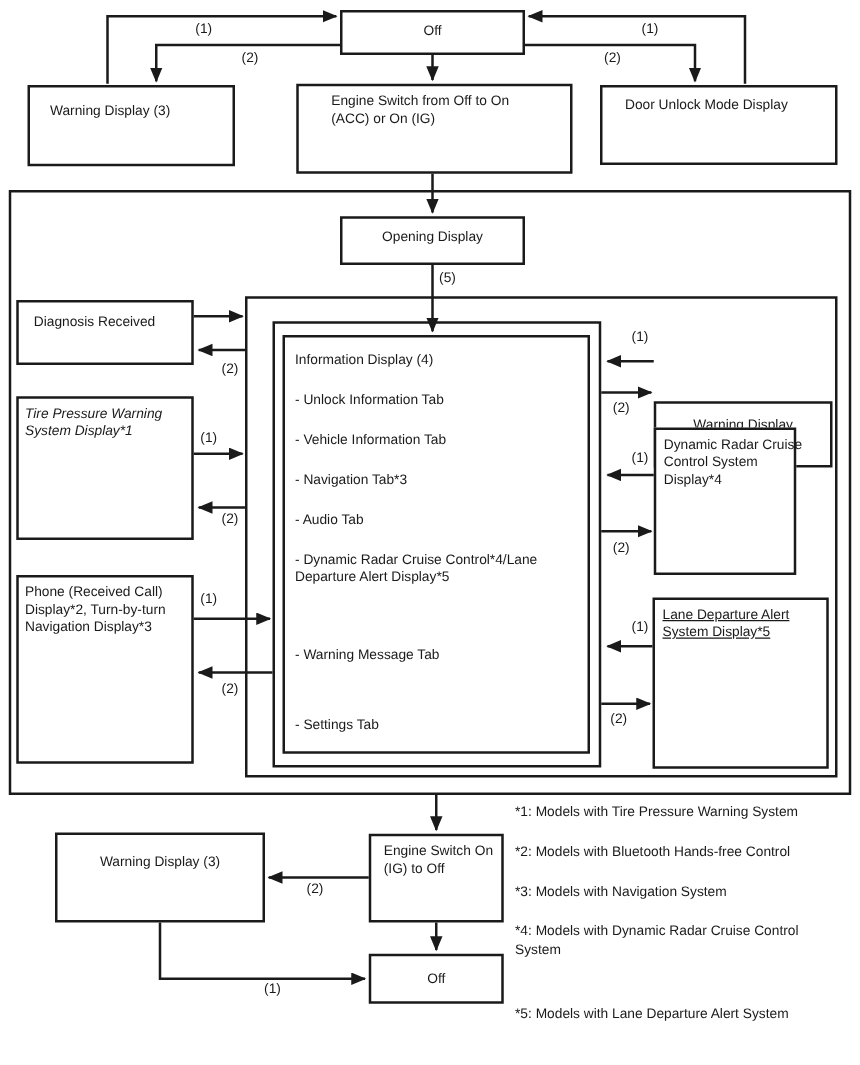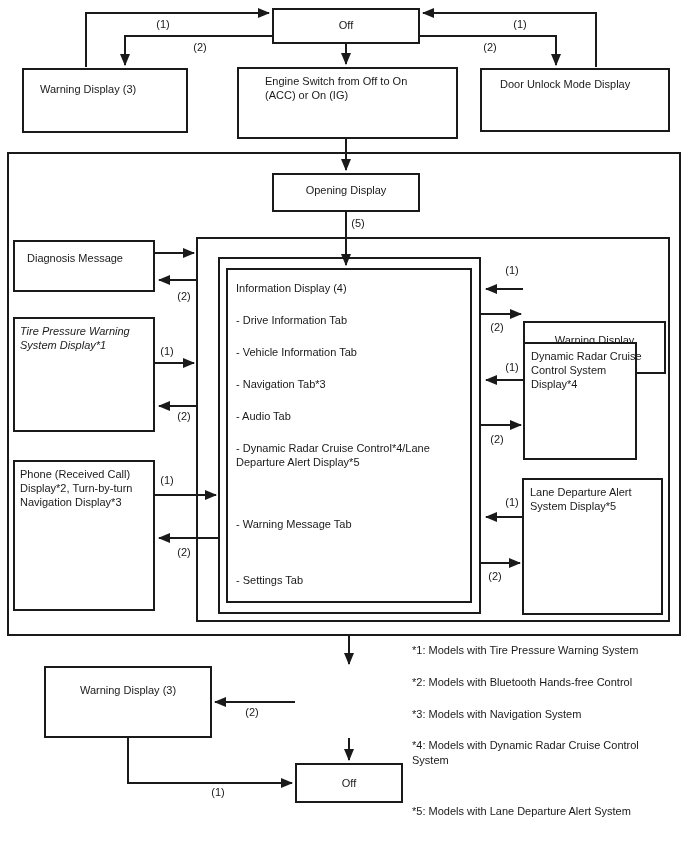--- a/index.html
+++ b/index.html
@@ -22,21 +22,21 @@
   #n-door-unlock{left:480px;top:68px;width:190px;height:64px;padding:7px 0 0 18px;}
   #n-opening{left:272px;top:173px;width:148px;height:39px;padding-top:8px;}
   #n-diagnosis{left:13px;top:240px;width:142px;height:52px;padding:9px 0 0 12px;}
   #n-tire{left:13px;top:317px;width:142px;height:115px;padding:5px 0 0 5px;font-style:italic;}
   #n-tire .bt{width:125px;}
   #n-phone{left:13px;top:460px;width:142px;height:151px;padding:5px 0 0 5px;}
   #n-phone .bt{width:126px;}
   #n-warning-right{left:523px;top:273px;width:143px;height:53px;padding-top:10px;margin-top:48px;}
   #n-drcc{left:523px;top:342px;width:114px;height:118px;padding:5px 0 0 6px;}
   #n-drcc .bt{width:118px;}
-  #n-lda{left:522px;top:478px;width:141px;height:137px;padding:5px 0 0 6px;}
+  #n-lda{left:522px;top:478px;width:141px;height:137px;padding:5px 0 0 6px;text-decoration:underline;}
   #n-lda .bt{width:118px;}
   #n-engine-off{left:295px;top:667px;width:108px;height:71px;padding:5px 0 0 10px;}
   #n-engine-off .bt{width:88px;}
   #n-warning-bottom{left:44px;top:666px;width:168px;height:72px;padding-top:15px;}
   #n-off-bottom{left:295px;top:763px;width:108px;height:40px;padding-top:11px;}
 
   
   #c-outer{left:7px;top:152px;width:674px;height:484px;}
   #c-middle{left:196px;top:237px;width:474px;height:385px;}
   #c-second{left:218px;top:257px;width:263px;height:357px;}
@@ -68,50 +68,53 @@
   </div>
   <div class="box" id="n-door-unlock">
     <span class="bt">Door Unlock Mode Display</span>
   </div>
 
   <div class="box ctr" id="n-opening">
     <span class="bt">Opening Display</span>
   </div>
 
   <div class="box" id="n-diagnosis">
-    <span class="bt">Diagnosis Message</span>
+    <span class="bt">Diagnosis Received</span>
   </div>
   <div class="box" id="n-tire">
     <div class="bt">Tire Pressure Warning System Display*1</div>
   </div>
   <div class="box" id="n-phone">
     <div class="bt">Phone (Received Call) Display*2, Turn-by-turn Navigation Display*3</div>
   </div>
 
   <div class="box" id="c-info">
     <div>Information Display (4)</div>
-    <div class="tab">- Drive Information Tab</div>
+    <div class="tab">- Unlock Information Tab</div>
     <div class="tab">- Vehicle Information Tab</div>
     <div class="tab">- Navigation Tab*3</div>
     <div class="tab">- Audio Tab</div>
     <div class="tab">- Dynamic Radar Cruise Control*4/Lane Departure Alert Display*5</div>
     <div class="tab big-gap">- Warning Message Tab</div>
     <div class="tab med-gap">- Settings Tab</div>
   </div>
 
   <div class="box ctr" id="n-warning-right">
     <span class="bt">Warning Display</span>
   </div>
   <div class="box" id="n-drcc">
     <div class="bt">Dynamic Radar Cruise Control System Display*4</div>
   </div>
   <div class="box" id="n-lda">
     <div class="bt">Lane Departure Alert System Display*5</div>
   </div>
 
+  <div class="box" id="n-engine-off">
+    <div class="bt">Engine Switch On (IG) to Off</div>
+  </div>
   <div class="box ctr" id="n-warning-bottom">
     <span class="bt">Warning Display (3)</span>
   </div>
   <div class="box ctr" id="n-off-bottom">
     <span class="bt">Off</span>
   </div>
 
   <div class="fn" id="fn-1">*1: Models with Tire Pressure Warning System</div>
   <div class="fn" id="fn-2">*2: Models with Bluetooth Hands-free Control</div>
   <div class="fn" id="fn-3">*3: Models with Navigation System</div>

